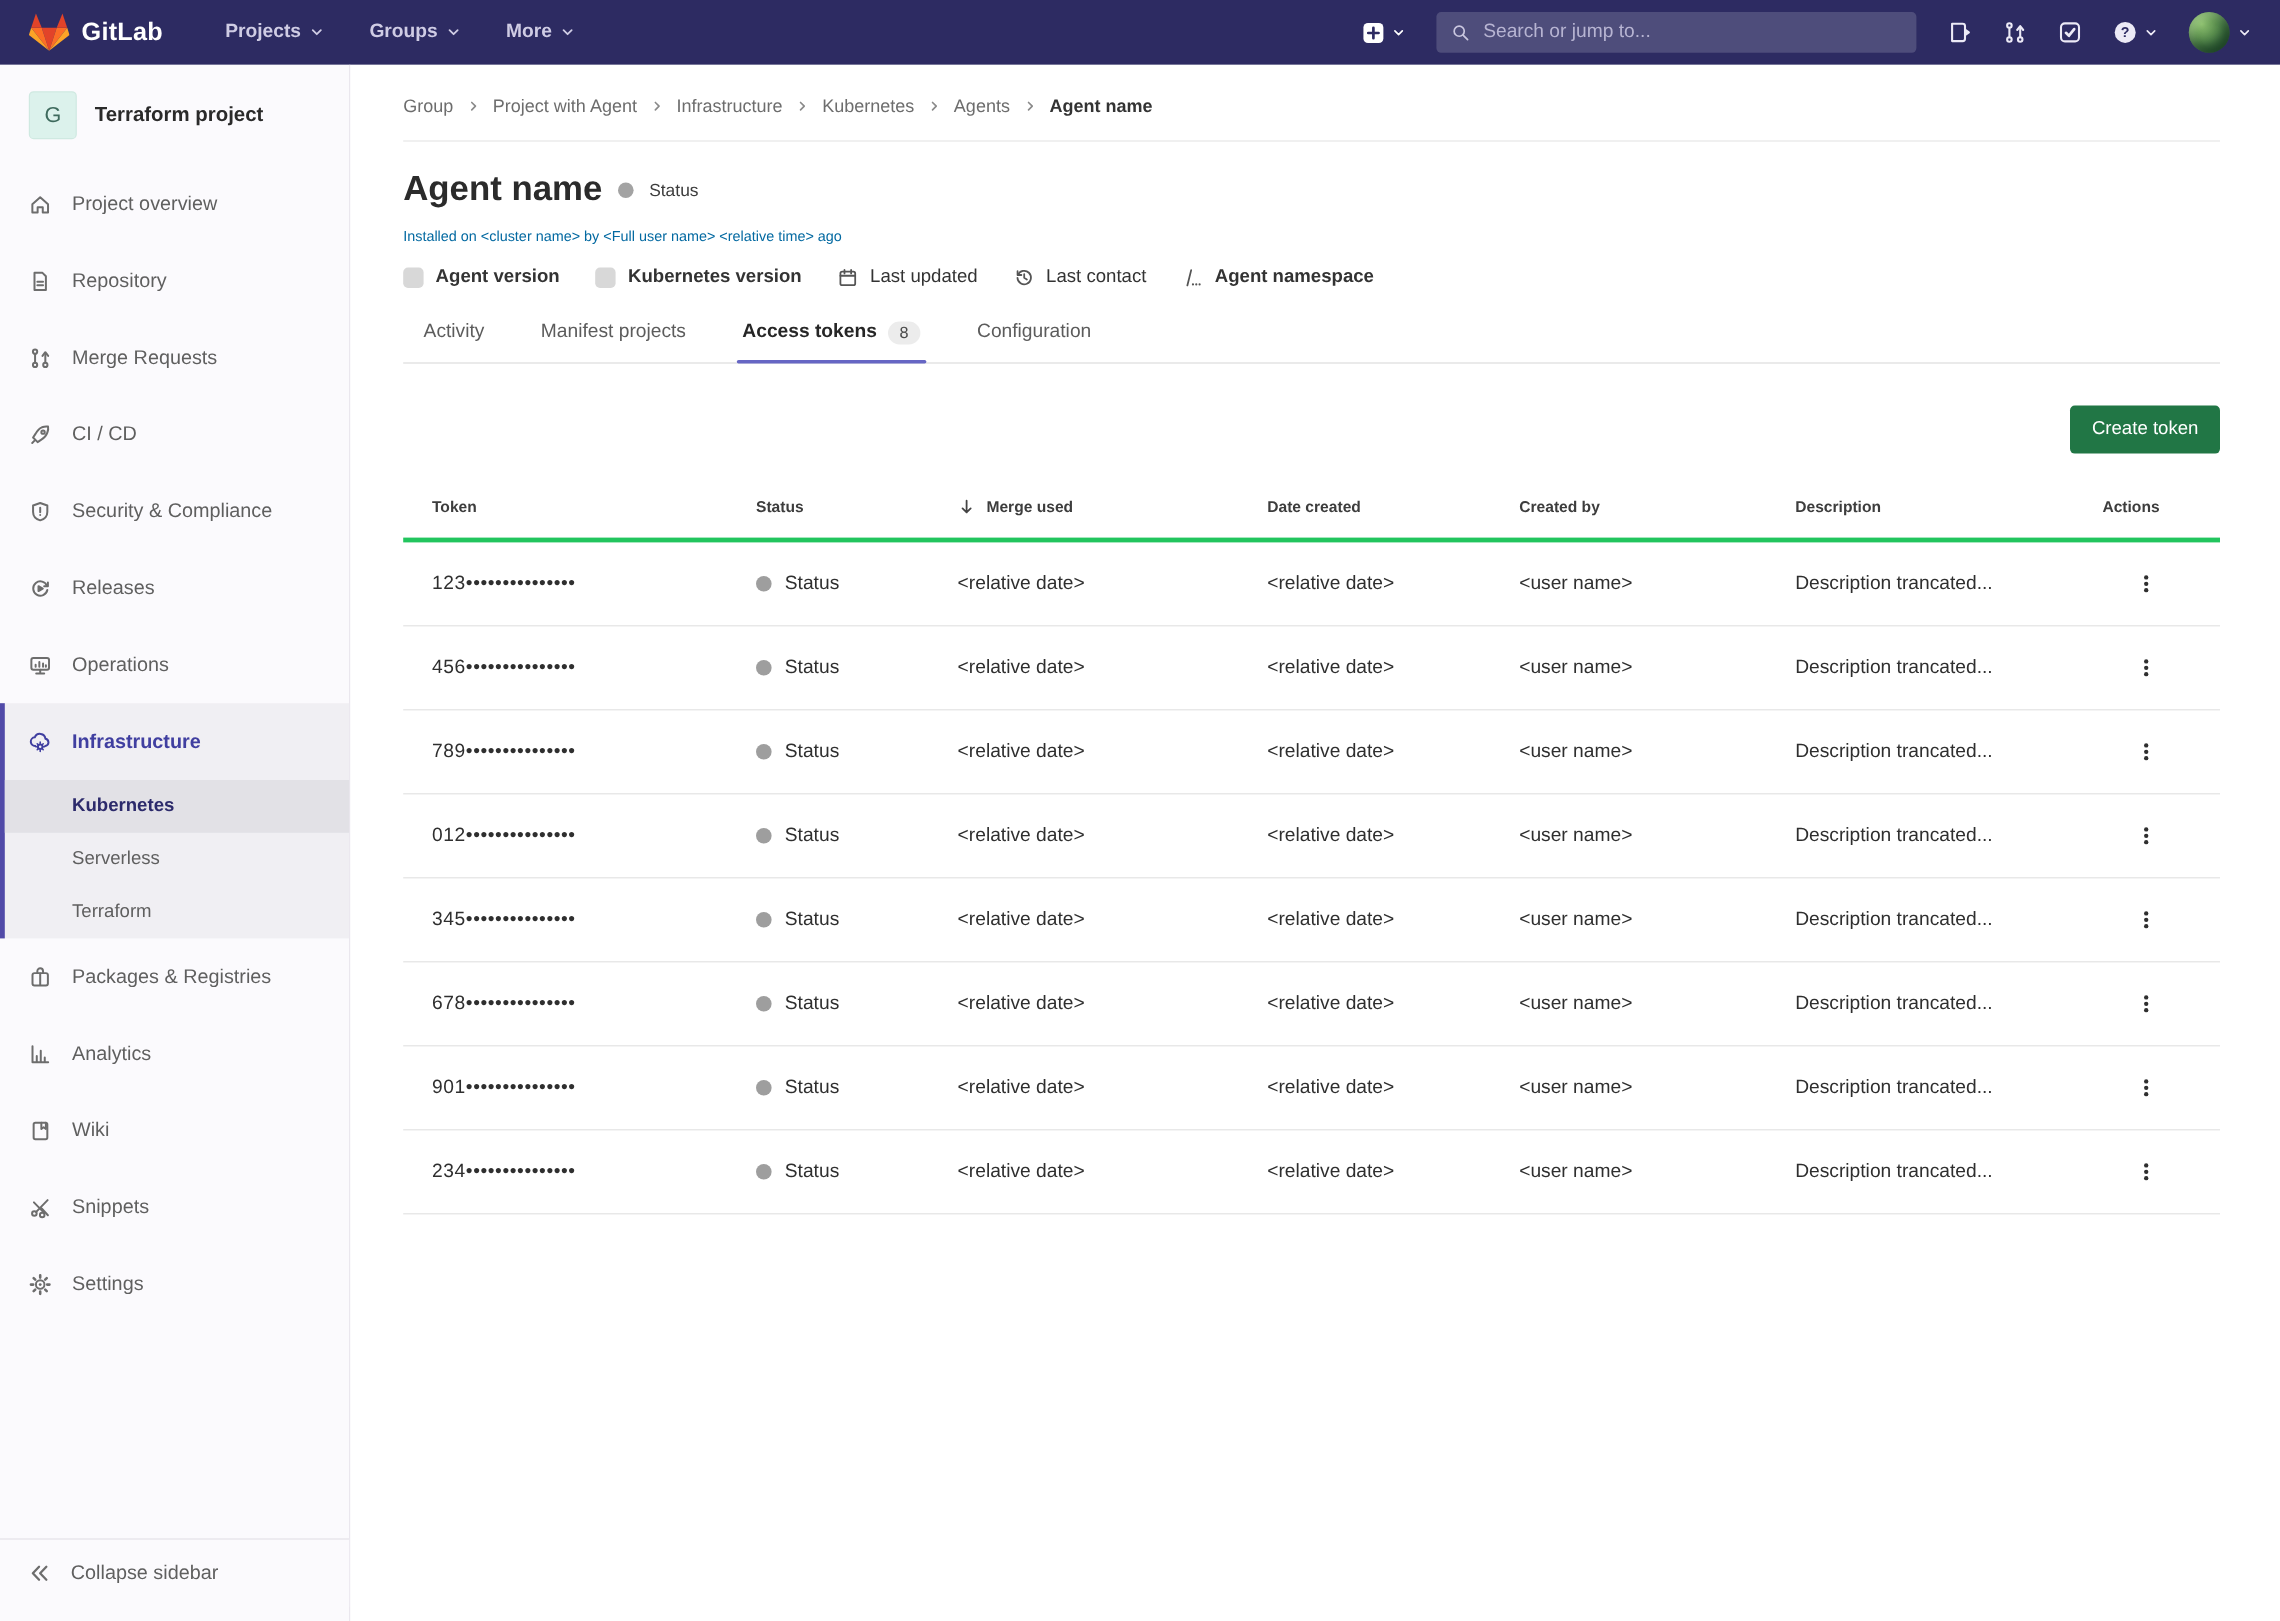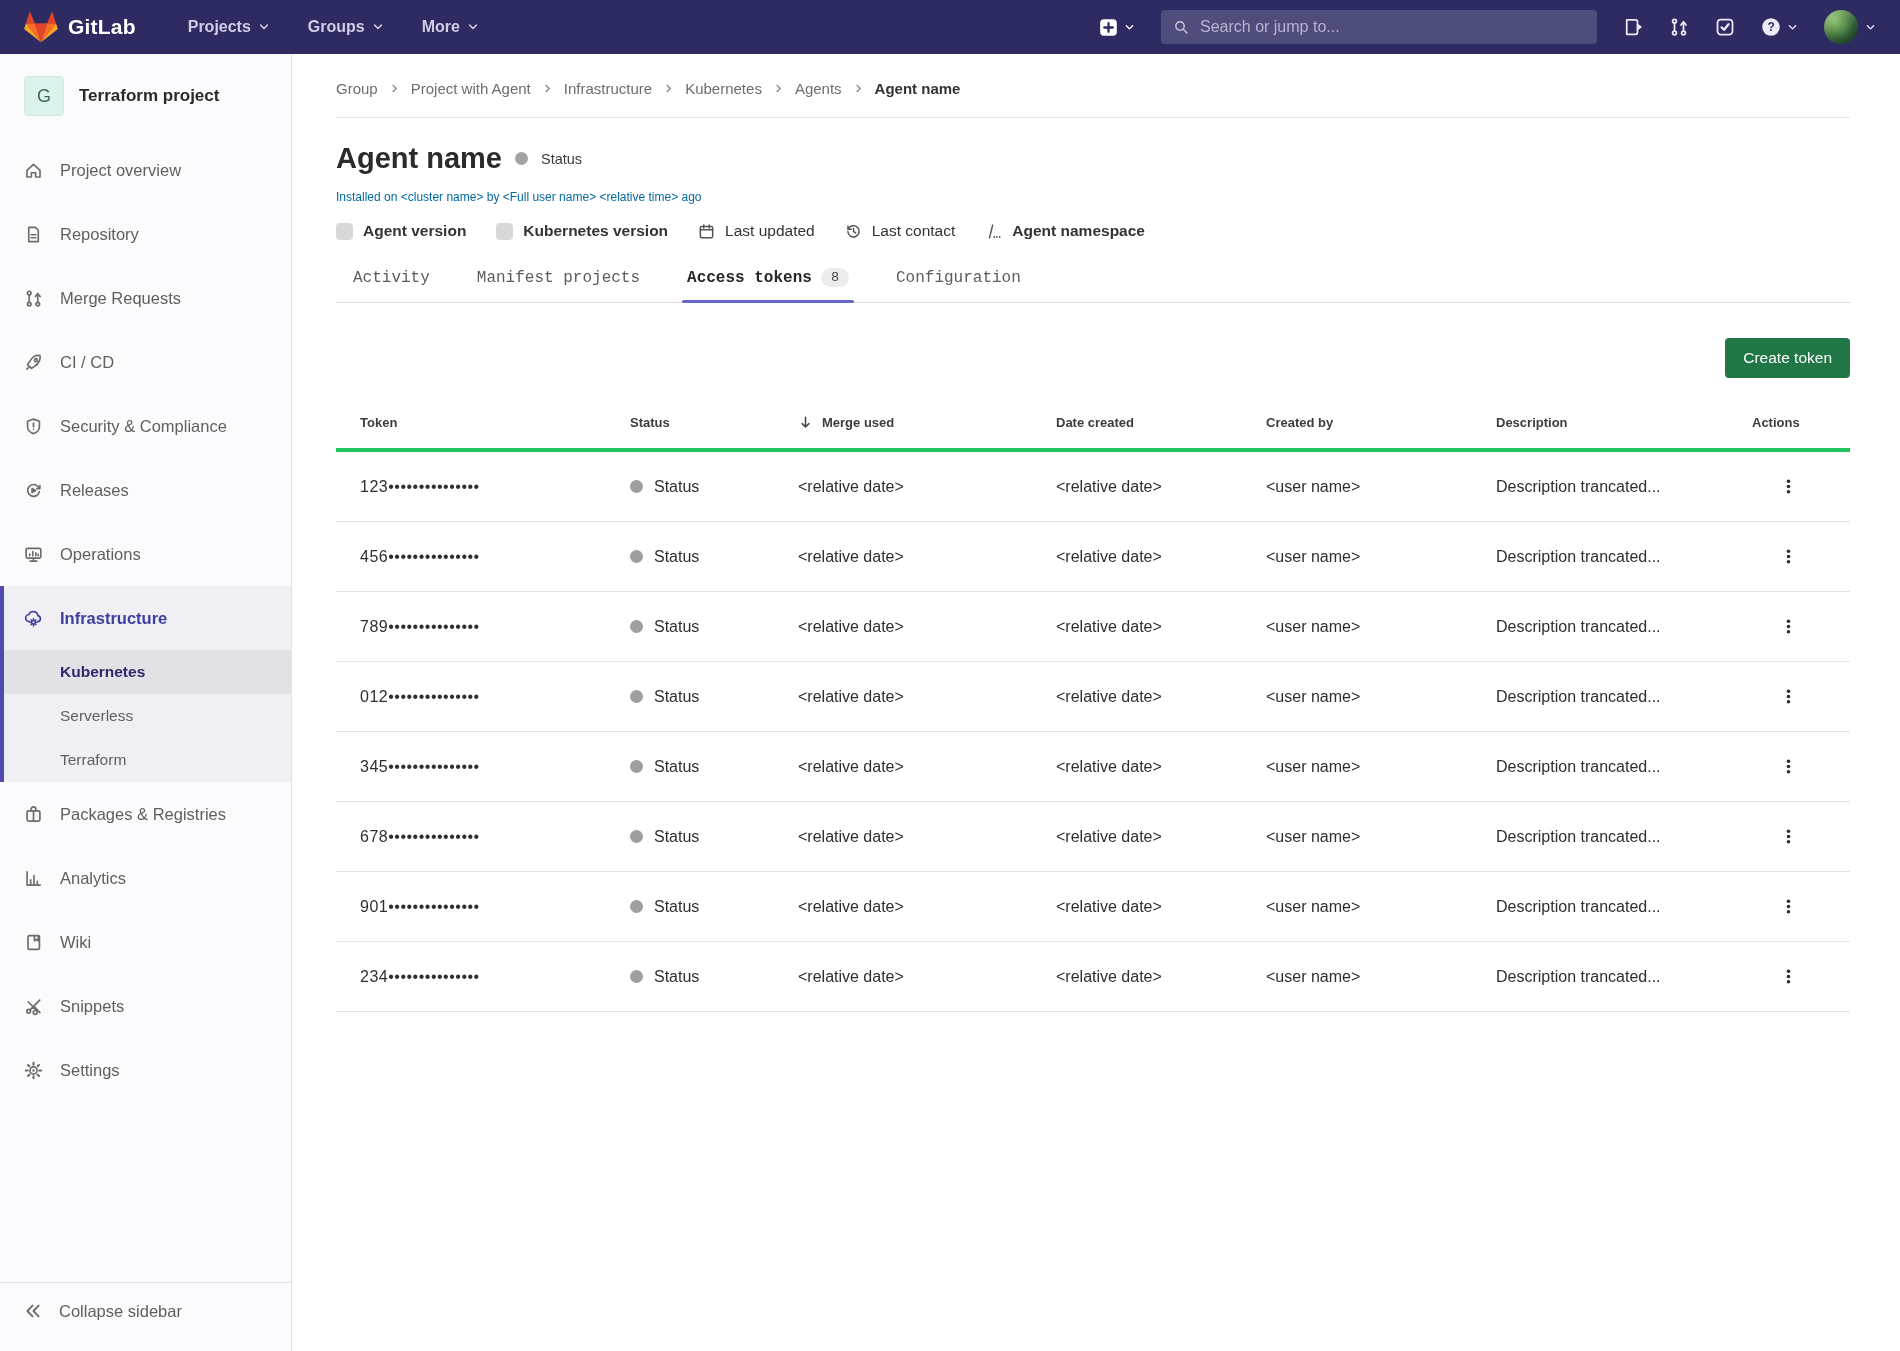--- a/index.html
+++ b/index.html
@@ -22,21 +22,21 @@
   .nav-menu {
     display:flex; align-items:center; gap:7px; background:none; border:none; cursor:pointer;
     color:#cfcce4; font-size:16px; font-weight:700; font-family:inherit; padding:8px 14px;
   }
   .nav-menu .chev svg { width:12px; height:12px; }
   .nav-right { margin-left:auto; display:flex; align-items:center; gap:26px; }
   .plus-group { display:flex; align-items:center; gap:6px; background:none; border:none; cursor:pointer; color:#ffffff; padding:0; }
   .plus-group .i svg { width:19px; height:19px; }
   .plus-group .chev svg { width:11px; height:11px; }
   .search-box {
-    width:436px; height:34px; background:rgba(255,255,255,0.16); border-radius:4px;
+    width:400px; height:34px; background:rgba(255,255,255,0.16); border-radius:4px;
     display:flex; align-items:center; gap:9px; padding:0 12px;
   }
   .search-box .i { color:#cac7e0; } .search-box .i svg { width:16px; height:16px; }
   .search-input {
     flex:1; background:transparent; border:none; outline:none; color:#e8e6f4;
     font-size:16px; font-family:inherit;
   }
   .search-input::placeholder { color:#b7b4d2; }
   .icon-btn { background:none; border:none; padding:0; cursor:pointer; color:#eceaf6; display:flex; align-items:center; gap:6px; }
   .icon-btn .i svg { width:20px; height:20px; }
@@ -96,21 +96,21 @@
   .installed-line { margin-top:15px; font-size:12px; color:#0369a1; }
 
   .meta-row { margin-top:18px; display:flex; align-items:center; gap:30px; font-size:15.5px; color:#333; }
   .meta-item { display:flex; align-items:center; gap:10px; }
   .meta-item.em { font-weight:700; }
   .meta-item .i { color:#555; } .meta-item .i svg { width:17px; height:17px; }
   .meta-square { width:17px; height:17px; border-radius:4px; background:#d8d8d8; }
 
   .tabbar { margin-top:28px; border-bottom:1px solid #dcdcdc; display:flex; padding-left:12px; }
   .tab { position:relative; padding:0 5px 15px 5px; margin-right:37px; font-size:16px; color:#5c5c5c;
-    cursor:pointer; display:flex; align-items:center; gap:9px;font-family:Liberation Mono, monospace; }
+    cursor:pointer; display:flex; gap:9px; }
   .tab.active { color:#262626; font-weight:700; }
   .tab.active::after { content:""; position:absolute; left:0; right:0; bottom:-1px; height:3px; background:#6666c4; border-radius:2px; }
   .tab-badge { background:#ececec; border-radius:11px; padding:2px 10px; font-size:13.5px; font-weight:400; color:#4a4a4a; }
 
   .toolbar { margin-top:35px; display:flex; justify-content:flex-end; }
   .btn-green {
     background:#217645; color:#fff; border:none; border-radius:4px; cursor:pointer;
     font-family:inherit; font-size:15.5px; padding:11px 18px;
   }
 

